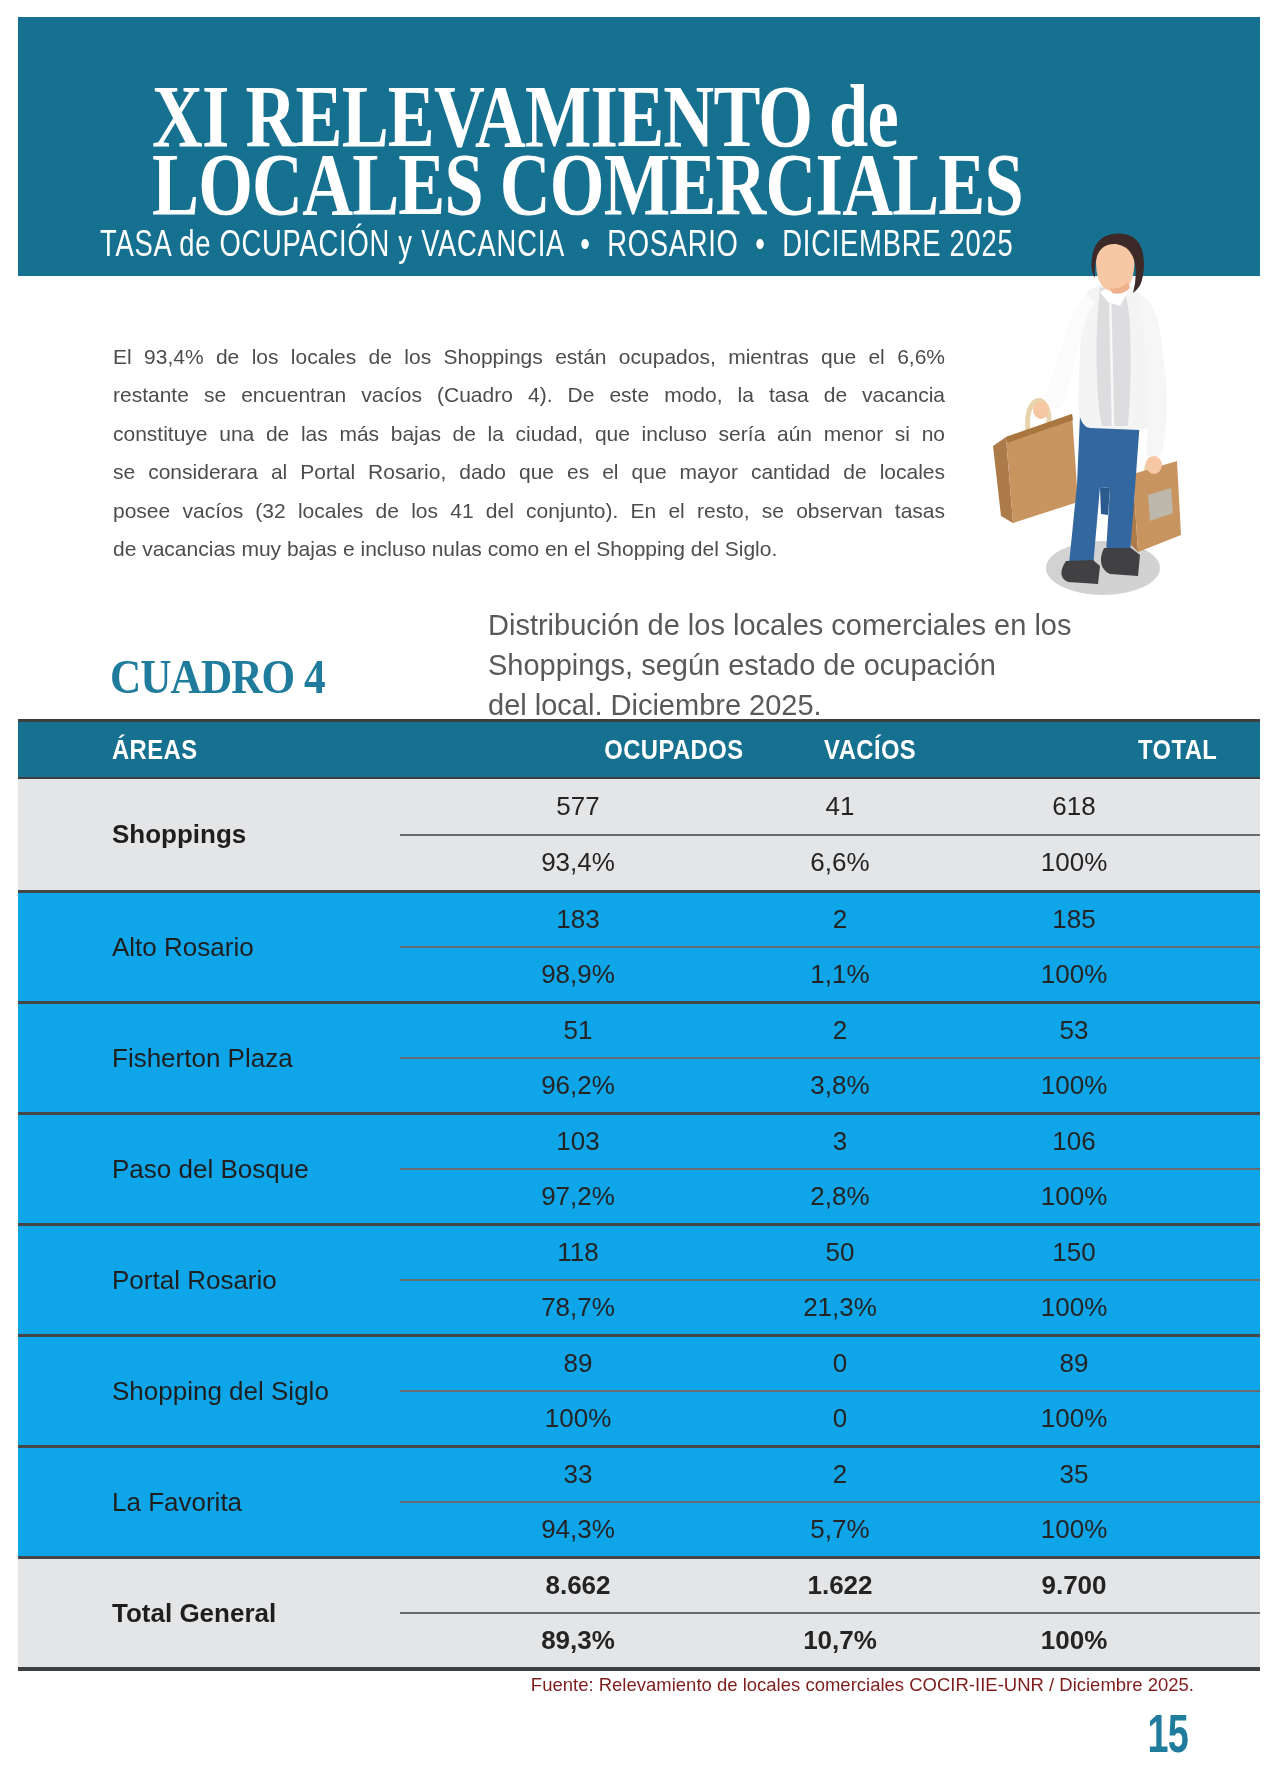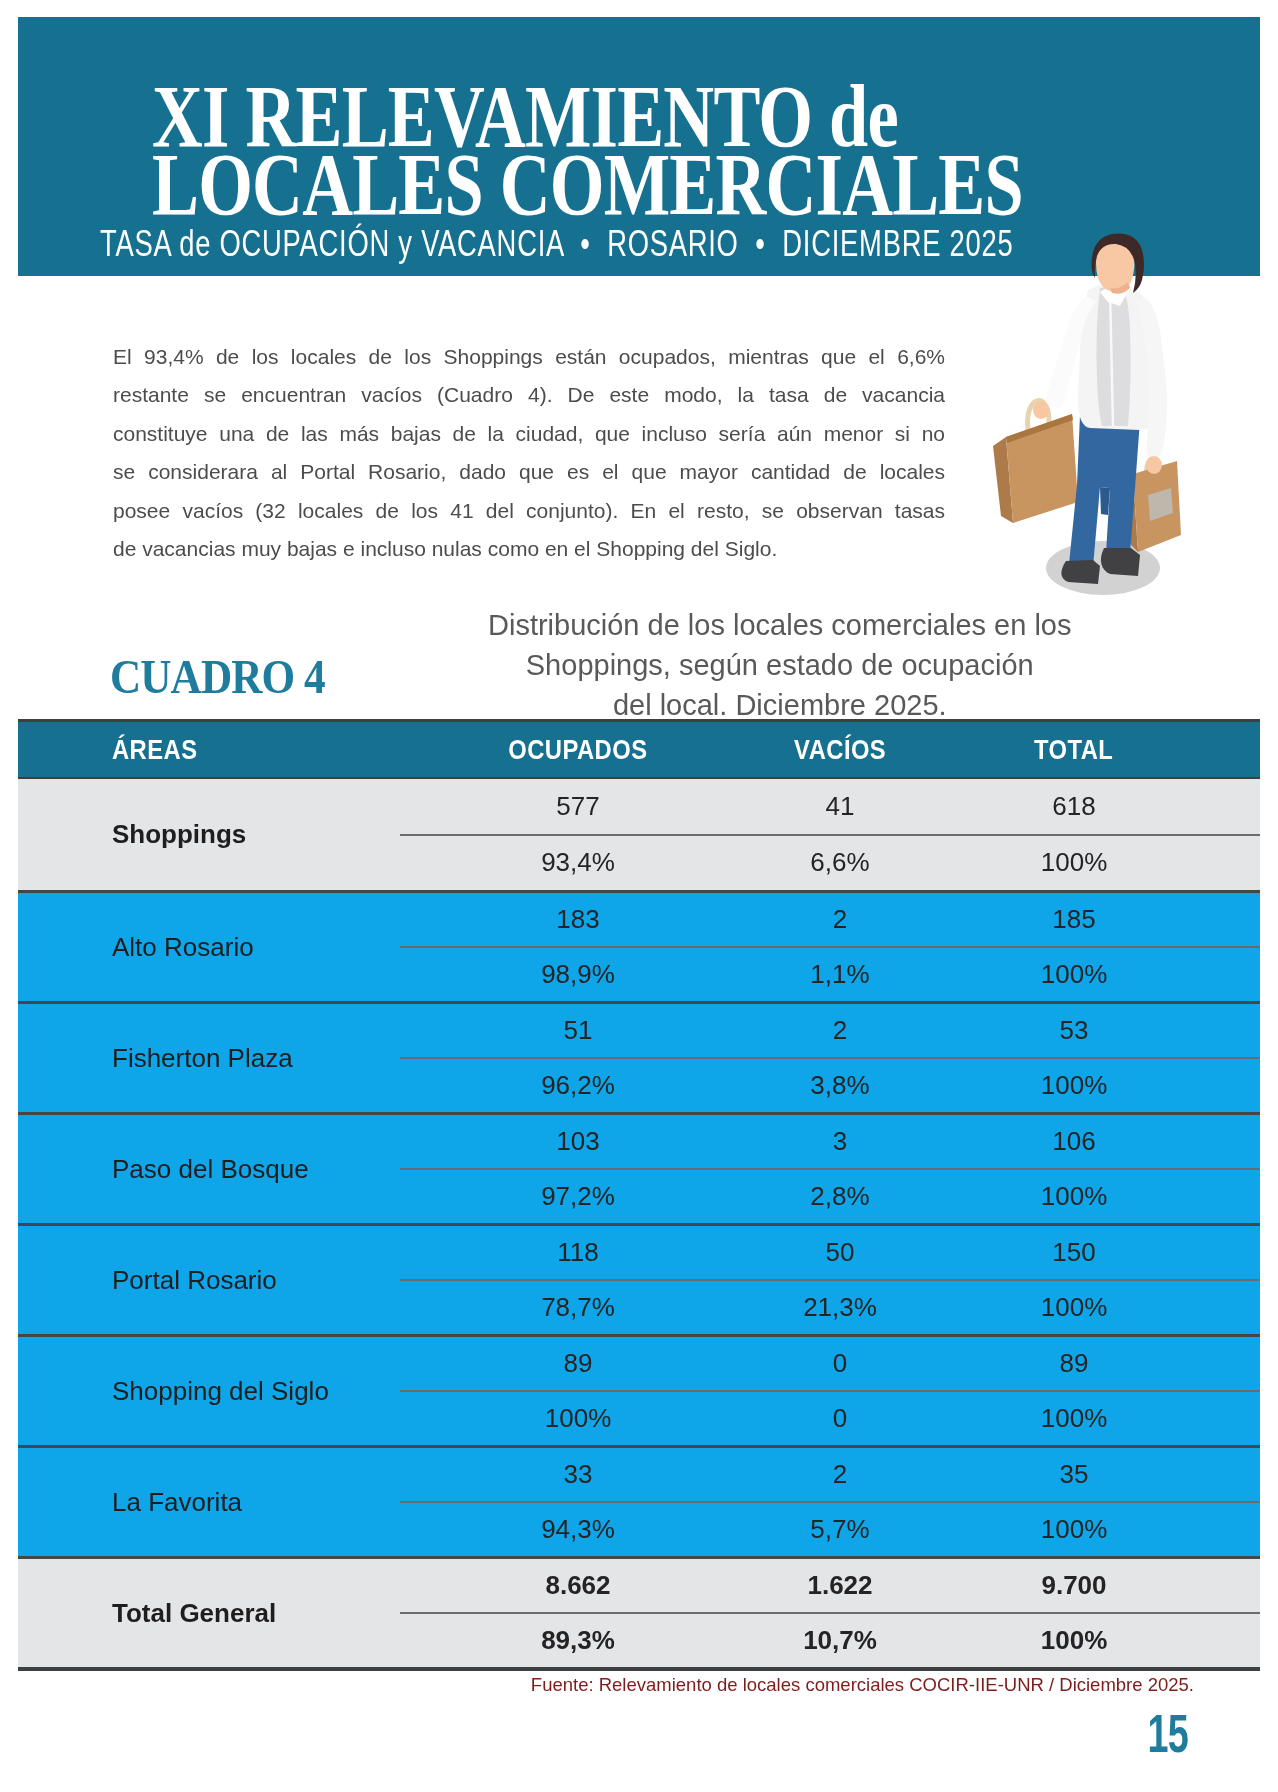--- a/index.html
+++ b/index.html
@@ -26,27 +26,27 @@
 
   
   .intro{position:absolute;left:113px;top:338px;width:832px;font-size:21px;color:#4B4C4E;}
   .pline{line-height:38.4px;text-align:justify;text-align-last:justify;white-space:normal;}
   .pline.last{text-align-last:left;}
 
   
   .cuadro-label{position:absolute;left:110px;top:637px;font-family:"Liberation Serif","DejaVu Serif",serif;
         font-weight:bold;font-size:48px;line-height:80px;color:var(--accent2);white-space:nowrap;}
   .cuadro-label .tline{transform:scaleX(.90);}
-  .cuadro-caption{position:absolute;left:488px;top:605px;font-size:29px;line-height:40px;color:var(--graytext);text-align:center;}
+  .cuadro-caption{position:absolute;left:488px;top:605px;font-size:29px;line-height:40px;color:var(--graytext);}
 
   
   .tbl{position:absolute;left:18px;top:719px;width:1242px;border-bottom:4px solid var(--dark);}
   .thead{display:grid;grid-template-columns:382px 356px 168px 336px;height:55px;background:var(--accent);
         border-top:3px solid var(--dark);border-bottom:2px solid var(--dark);box-sizing:content-box;}
-  .hcell{display:flex;align-items:center;justify-content:center;color:#fff;font-weight:bold;font-size:28px;}
+  .hcell{display:flex;align-items:center;justify-content:flex-end;color:#fff;font-weight:bold;font-size:28px;}
   .hcell .hx{display:inline-block;transform:scaleX(.85);transform-origin:50% 50%;letter-spacing:.5px;}
   .hcell.harea{justify-content:flex-start;padding-left:94px;}
   .hcell.harea .hx{transform-origin:0 50%;}
   .hcell.htotal{padding-right:36px;}
 
   .tgroup{display:flex;height:111px;box-sizing:border-box;background:#0ea5e9;}
   .tgroup + .tgroup{border-top:3px solid #454648;}
   .tgroup.highlight{background:var(--rowgray);}
   .acell{width:382px;box-sizing:border-box;display:flex;align-items:center;padding-left:94px;
         font-size:26px;color:#1E1E1F;}

